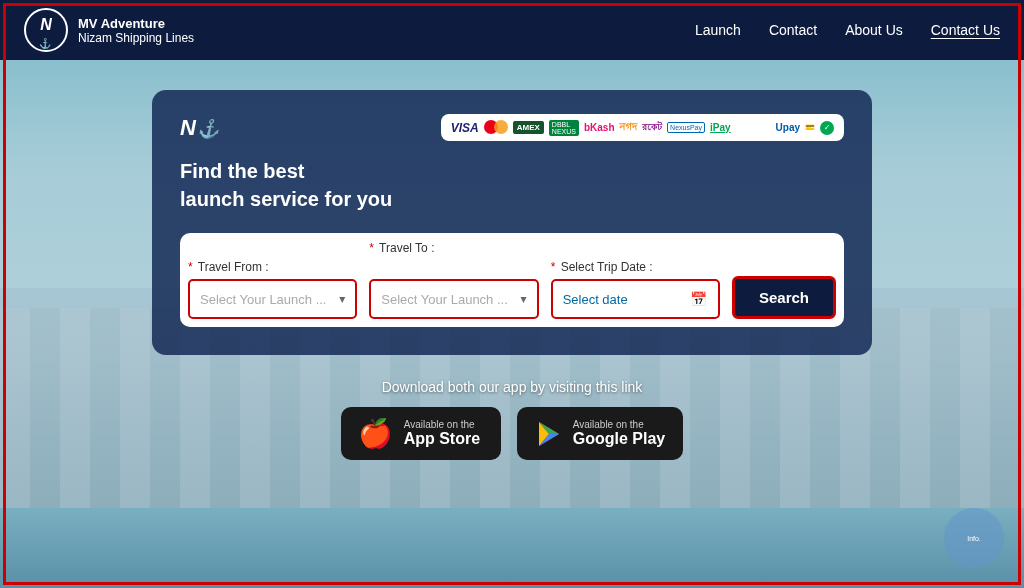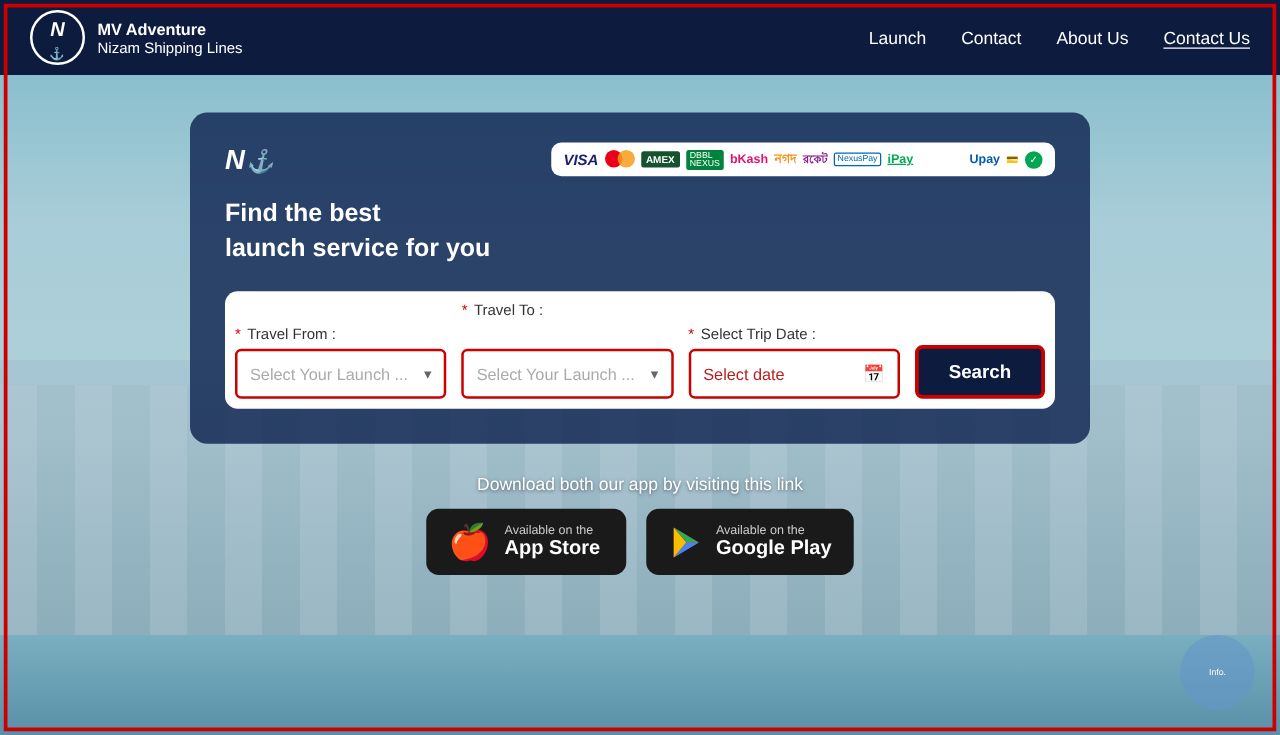--- a/index.html
+++ b/index.html
@@ -295,21 +295,21 @@
       justify-content: space-between;
       border: 2px solid #cc0000;
       border-radius: 5px;
       padding: 8px 10px;
       cursor: pointer;
       background: white;
       min-height: 40px;
     }
 
     .date-input .placeholder {
-      color: #b91c1c;
+      color: #0369a1;
       font-size: 13px;
     }
 
     .date-icon {
       color: #666;
       font-size: 14px;
     }
 
     .search-btn {
       background: #0d1b3e;

